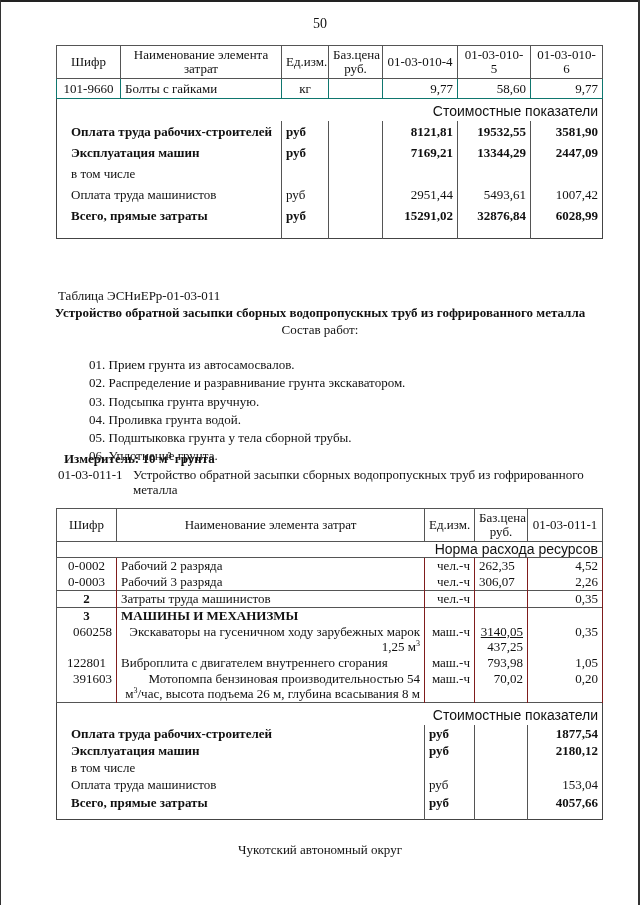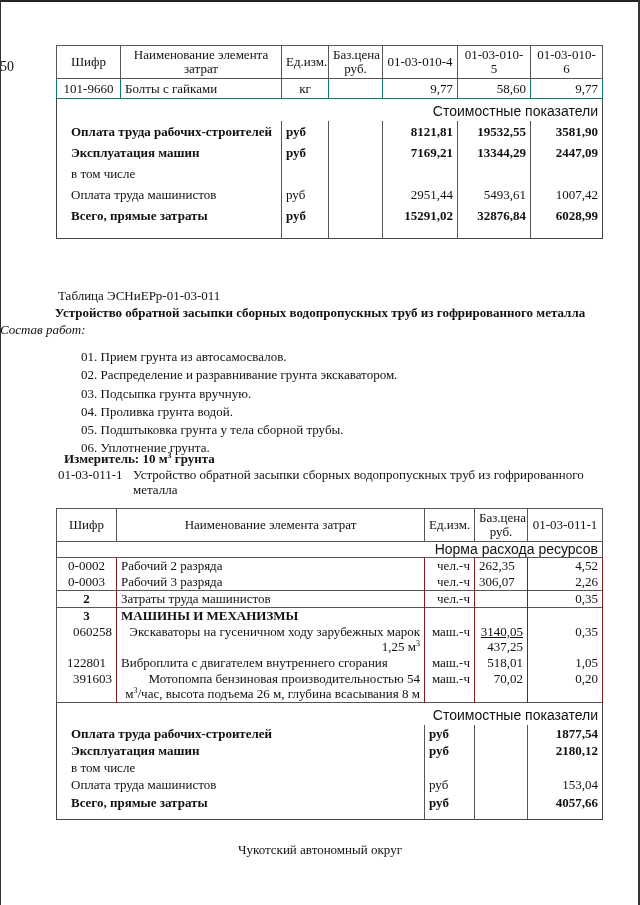--- a/index.html
+++ b/index.html
@@ -5,21 +5,21 @@
   html, body { margin: 0; padding: 0; }
   body {
     width: 640px; height: 905px; position: relative; overflow: hidden;
     background: #ffffff; color: #111;
     font-family: "Liberation Serif", "DejaVu Serif", serif;
     font-size: 13px;
   }
   .frame-top { position: absolute; left: 0; top: 0; width: 640px; height: 2px; background: #222; }
   .frame-left { position: absolute; left: 0; top: 0; width: 1px; height: 905px; background: #333; }
   .frame-right { position: absolute; right: 0; top: 0; width: 2px; height: 905px; background: #333; }
-  .page-num { position: absolute; top: 16px; left: 0; width: 640px; font-size: 14px; margin-top: 43px; }
+  .page-num { position: absolute; top: 16px; left: 0; width: 640px; text-align: center; font-size: 14px; }
 
   table.grid { position: absolute; border-collapse: collapse; table-layout: fixed; }
   table.grid td { padding: 0 4px; vertical-align: top; line-height: 15px; }
   .b { font-weight: bold; }
   .c { text-align: center; }
   .r { text-align: right; }
   .l { text-align: left; }
   .sans-small { font-family: "Liberation Sans", "DejaVu Sans", sans-serif; font-size: 14px; text-align: right; }
 
   
@@ -30,22 +30,22 @@
   #t1 tr.row1 td { border: 1px solid #0f766e; height: 19px; vertical-align: middle; }
   #t1 tr.sect td { height: 20px; vertical-align: bottom; padding-bottom: 2px; border-top: 1px solid #555; }
   #t1 tr.cost td { height: 21px; vertical-align: middle; }
   #t1 tr.cost td.vl { border-left: 1px solid #555; }
   #t1 tr.cost td.lbl { padding-left: 14px; }
   #t1 tr.last td { height: 30px; vertical-align: top; padding-top: 3px; }
 
   
   .tbl-title { position: absolute; left: 58px; top: 288px; font-weight: normal; font-size: 13px; }
   .tbl-subtitle { position: absolute; left: 0; width: 640px; top: 305px; text-align: center; font-weight: bold; font-size: 13px; }
-  .works-title { position: absolute; left: 0; width: 640px; top: 322px; text-align: left; font-style: italic; font-size: 13px; }
-  .works { position: absolute; left: 73px; top: 340px; margin: 8px; padding: 0; list-style: none; }
+  .works-title { position: absolute; left: 0; width: 640px; top: 322px; text-align: center; font-size: 13px; }
+  .works { position: absolute; left: 73px; top: 340px; margin: 16px; padding: 0; list-style: none; }
   .works li { height: 18.3px; line-height: 18px; font-size: 13px; }
   .measure { position: absolute; left: 64px; top: 451px; font-weight: bold; font-size: 13px; }
   .measure sup { font-size: 8px; }
   .code-line { position: absolute; left: 58px; top: 467px; font-size: 13px; line-height: 15px; }
   .code-line .code { position: absolute; left: 0; top: 0; width: 75px; }
   .code-line .desc { position: absolute; left: 75px; top: 0; width: 470px; }
 
   
   #t2 { left: 56px; top: 508px; width: 546px; border: 1.5px solid #444; }
   #t2 col.c0 { width: 60px; } #t2 col.c1 { width: 308px; } #t2 col.c2 { width: 50px; }
@@ -217,21 +217,21 @@
     <td class="c">060258</td>
     <td class="l"><span>Экскаваторы на гусеничном ходу зарубежных марок</span><br><span>1,25 м</span><sup class="s">3</sup></td>
     <td class="r">маш.-ч</td>
     <td class="r"><span class="underline">3140,05</span><br><span>437,25</span></td>
     <td class="r">0,35</td>
   </tr>
   <tr class="res">
     <td class="c">122801</td>
     <td class="l">Виброплита с двигателем внутреннего сгорания</td>
     <td class="r">маш.-ч</td>
-    <td class="r">518,01</td>
+    <td class="r">793,98</td>
     <td class="r">1,05</td>
   </tr>
   <tr class="res tall">
     <td class="c">391603</td>
     <td class="l"><span>Мотопомпа бензиновая производительностью 54</span><br><span>м</span><sup class="s">3</sup><span>/час, высота подъема 26 м, глубина всасывания 8 м</span></td>
     <td class="r">маш.-ч</td>
     <td class="r">70,02</td>
     <td class="r">0,20</td>
   </tr>
   <tr class="sect">

